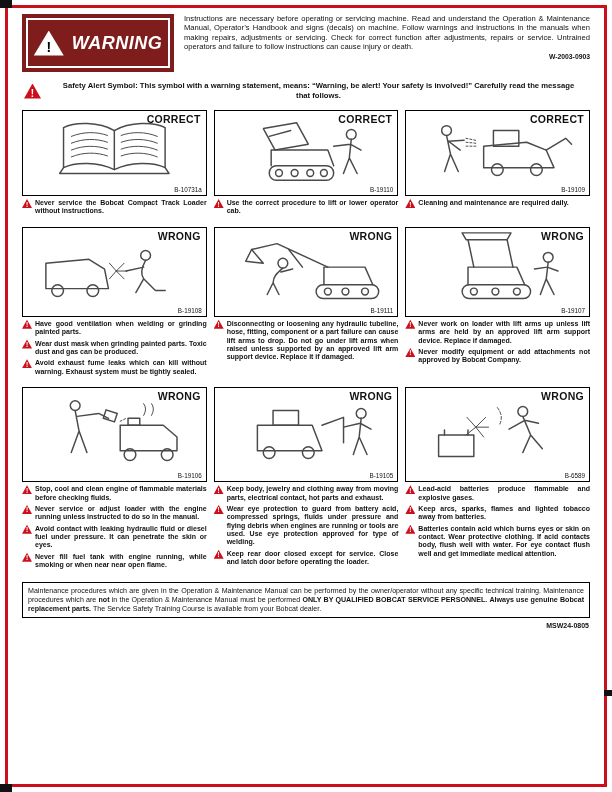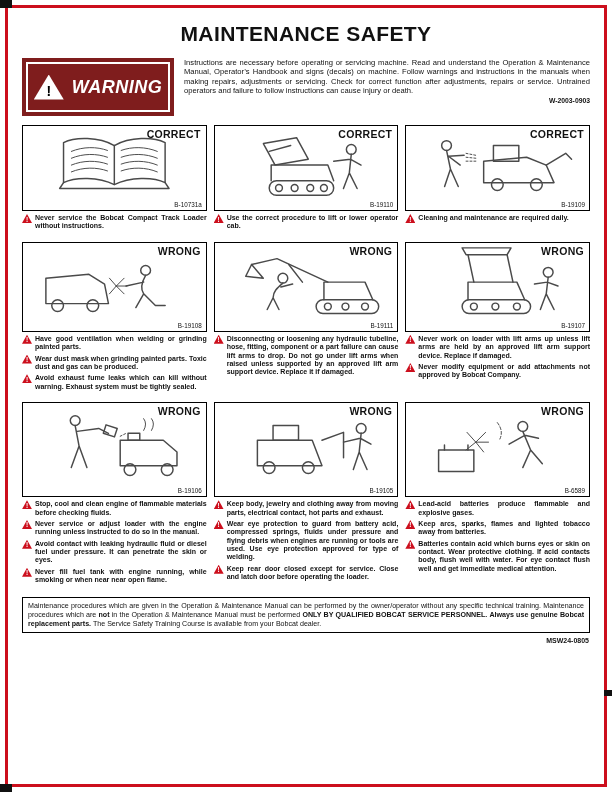--- a/index.html
+++ b/index.html
@@ -64,35 +64,38 @@
 </head>
 <body>
 
 <div class="page">
   <div class="frame"></div>
   <div class="mark mark-tl"></div>
   <div class="mark mark-bl"></div>
   <div class="mark mark-r"></div>
 
   <div class="content">
-    <div class="title">MAINTENANCE SAFETY</div>
 
     <div class="warn-row">
       <div class="warn-box">
         <div class="warn-inner">
           <span class="wtri"></span>
           <span class="warn-label">WARNING</span>
         </div>
       </div>
       <div class="warn-right">
         <div class="warn-text">Instructions are necessary before operating or servicing machine. Read and understand the Operation &amp; Maintenance Manual, Operator’s Handbook and signs (decals) on machine. Follow warnings and instructions in the manuals when making repairs, adjustments or servicing. Check for correct function after adjustments, repairs or service. Untrained operators and failure to follow instructions can cause injury or death.</div>
         <div class="warn-code">W-2003-0903</div>
       </div>
     </div>
 
+    <div class="alert-row">
+      <span class="tri tri-big"></span>
+      <div class="alert-text">Safety Alert Symbol: This symbol with a warning statement, means: “Warning, be alert! Your safety is involved!” Carefully read the message that follows.</div>
+    </div>
 
     <div class="grid">
 
       <div class="cell">
         <div class="img-box r1">
           <svg class="illu" viewBox="0 0 180 86">
             <path d="M90 20 C74 11 50 11 38 17 L38 58 C50 52 74 52 90 60 C106 52 130 52 142 58 L142 17 C130 11 106 11 90 20 Z" fill="#ffffff"></path>
             <path d="M90 20 L90 60"></path>
             <path d="M46 26 C58 21 72 21 83 25 M46 33 C58 28 72 28 83 32 M46 40 C58 35 72 35 83 39 M46 47 C58 42 72 42 83 46" stroke-width="1"></path>
             <path d="M97 25 C108 21 122 21 134 26 M97 32 C108 28 122 28 134 33 M97 39 C108 35 122 35 134 40 M97 46 C108 42 122 42 134 47" stroke-width="1"></path>

